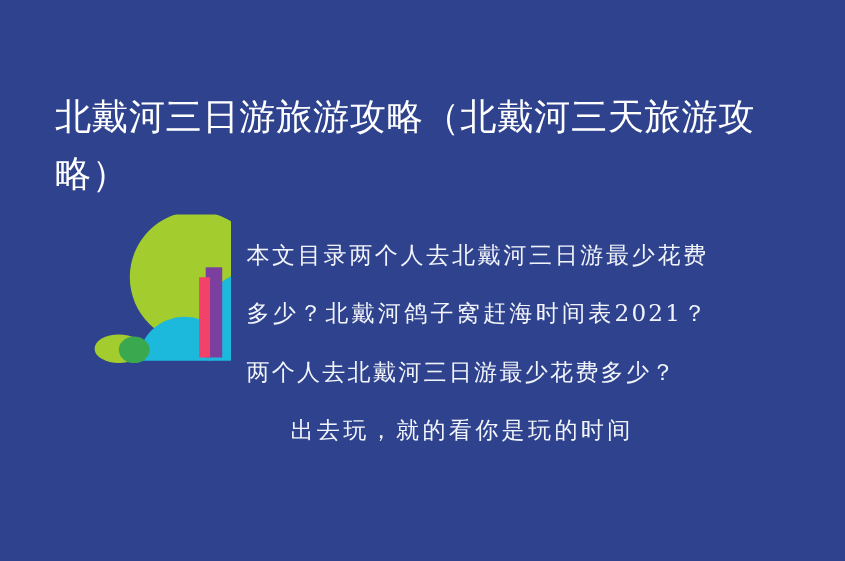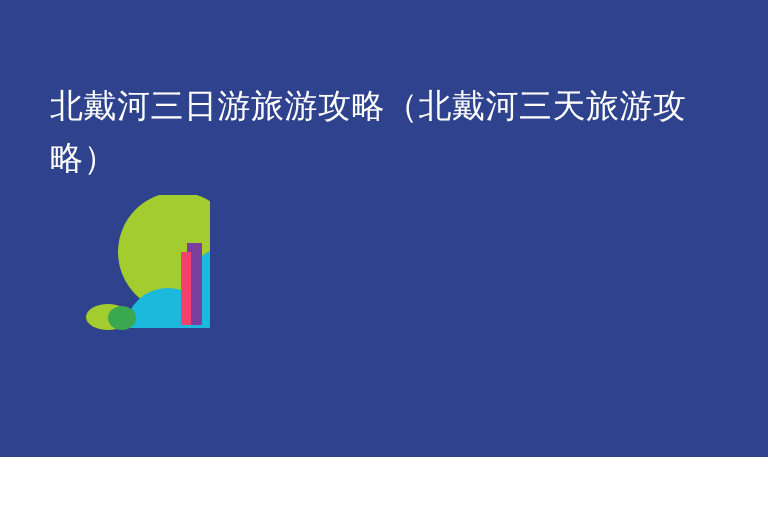--- a/index.html
+++ b/index.html
@@ -8,21 +8,21 @@
   }
   body {
     width: 768px;
     height: 510px;
     overflow: hidden;
     font-family: "Liberation Sans", sans-serif;
   }
   #page {
     position: relative;
     width: 768px;
-    height: 457px;
+    height: 510px;
     background: #2e428d;
     overflow: hidden;
   }
 
   
   #title {
     position: absolute;
     left: 50px;
     top: 58px;
     width: 640px;
@@ -103,14 +103,18 @@
       <rect x="137" y="48" width="15" height="82" fill="#7b3fa0"></rect>
 
       <rect x="131" y="57" width="10" height="73" fill="#f2426a"></rect>
 
       <rect x="174" y="100" width="11" height="33" fill="#7b3fa0"></rect>
 
       <rect x="168" y="102" width="10" height="31" fill="#f2426a"></rect>
     </svg>
   </div>
 
+  <div id="body-text">
+    <p class="para">本文目录两个人去北戴河三日游最少花费多少？北戴河鸽子窝赶海时间表2021？两个人去北戴河三日游最少花费多少？</p>
+    <p class="para-indent">出去玩，就的看你是玩的时间</p>
+  </div>
 
 </div>
 
 </body></html>

